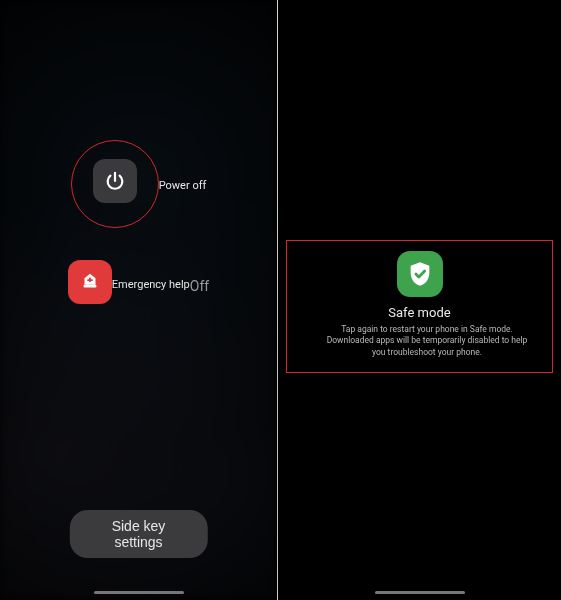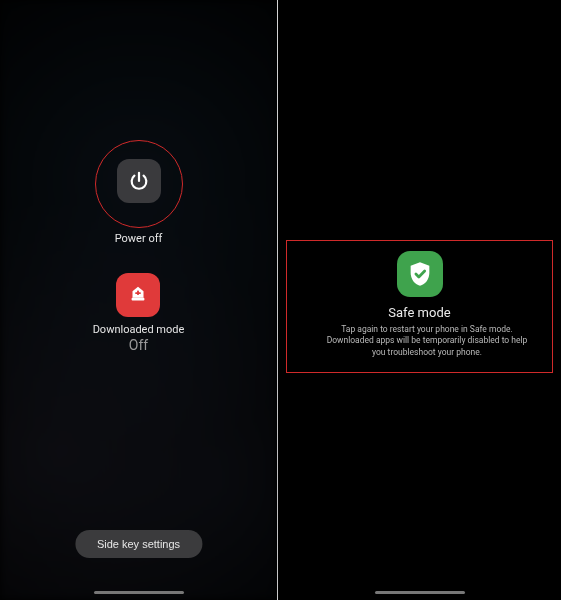--- a/index.html
+++ b/index.html
@@ -37,21 +37,21 @@
       position: relative;
       z-index: 1;
       display: flex;
       flex-direction: column;
       align-items: center;
       height: 100%;
       padding-top: 140px;
     }
     .menu-item {
       display: flex;
-      flex-direction: column;
+      flex-direction: row;
       align-items: center;
       margin-bottom: 28px;
       cursor: pointer;
     }
     .icon-btn {
       width: 44px;
       height: 44px;
       border-radius: 12px;
       display: flex;
       align-items: center;
@@ -84,21 +84,21 @@
       text-align: center;
       margin-top: 1px;
     }
     .side-key-btn {
       position: absolute;
       bottom: 42px;
       left: 50%;
       transform: translateX(-50%);
       background: #3b3b3d;
       color: #e6e6e6;
-      font-size: 11px;
+      font-size: 14px;
       padding: 8px 22px;
       border-radius: 18px;
       border: none;
       cursor: pointer;
     }
     .gesture-bar {
       position: absolute;
       bottom: 6px;
       left: 50%;
       transform: translateX(-50%);
@@ -168,21 +168,21 @@
 
     <div class="menu-item">
       <div class="icon-btn icon-emergency">
         <svg width="22" height="22" viewBox="0 0 24 24" fill="#fff">
           <path d="M12 3 L6 8 V15 H18 V8 Z"></path>
           <rect x="5" y="15" width="14" height="3" rx="1"></rect>
           <rect x="11" y="7" width="2" height="5" rx="0.5" fill="#e03a3a"></rect>
           <rect x="9" y="9" width="6" height="2" rx="0.5" fill="#e03a3a"></rect>
         </svg>
       </div>
-      <div class="label">Downloaded mode</div>
+      <div class="label">Emergency help</div>
       <div class="sublabel">Off</div>
     </div>
 
   </div>
 
   <button class="side-key-btn">Side key settings</button>
   <div class="gesture-bar"></div>
 </div>
 
 <div class="panel panel-right">

